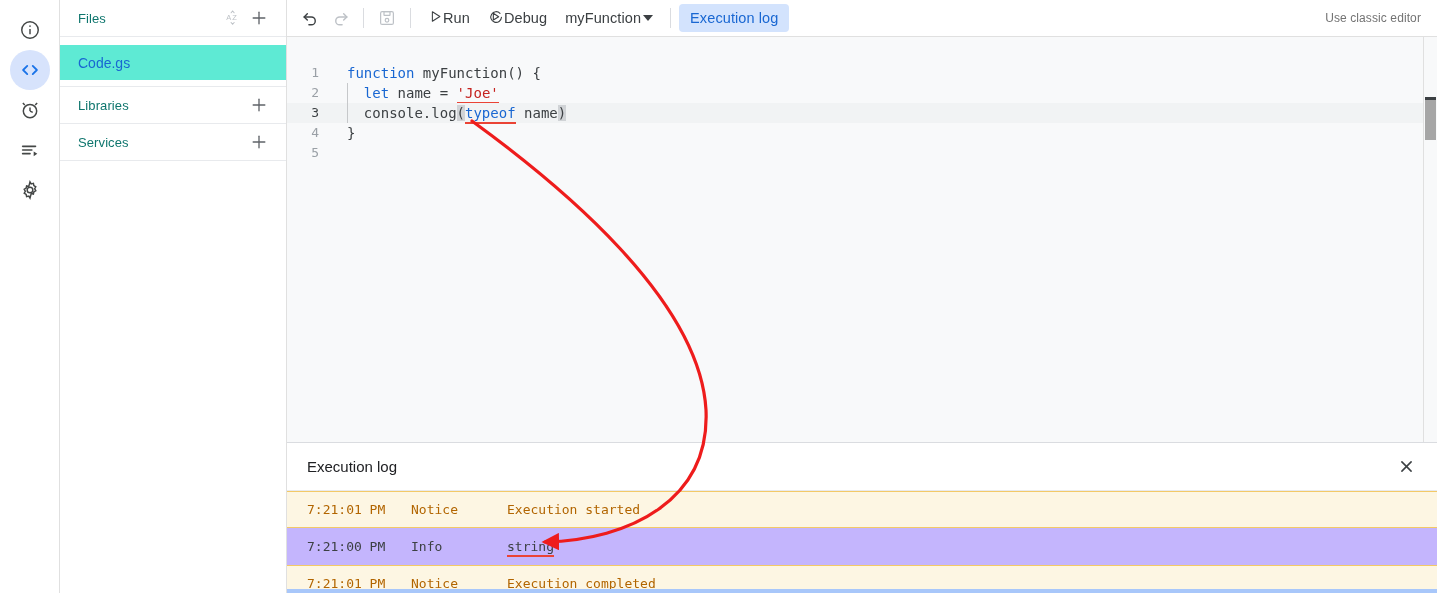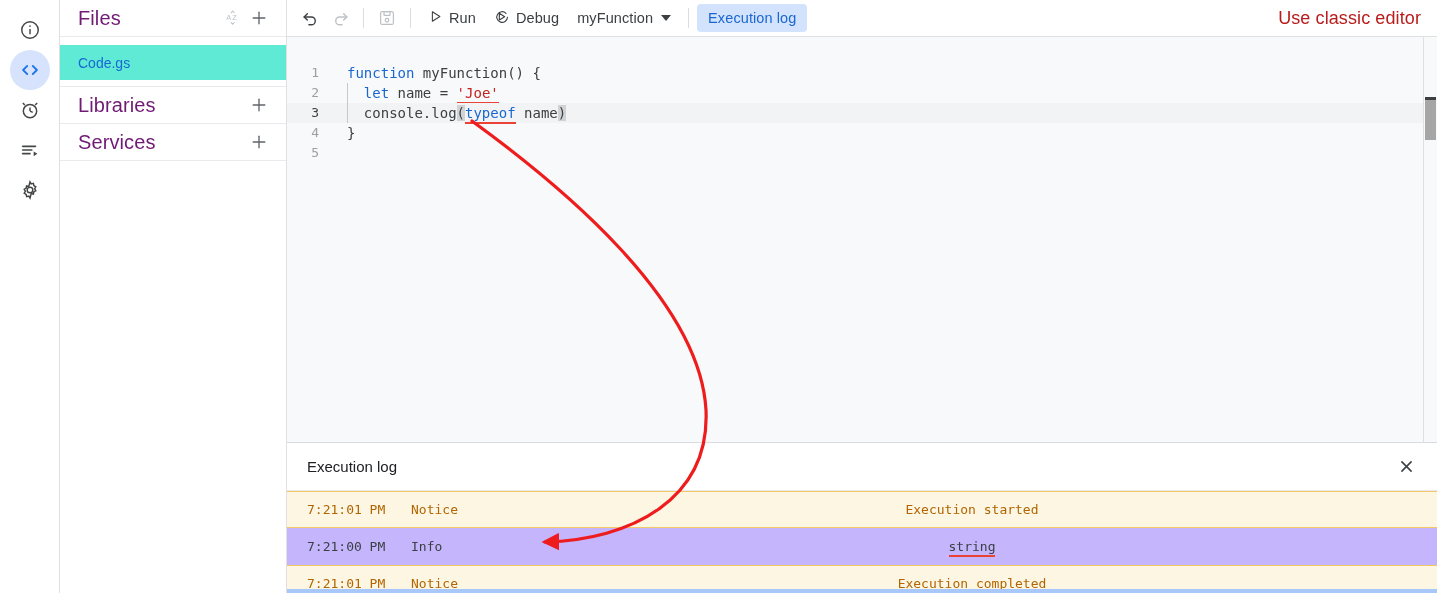--- a/index.html
+++ b/index.html
@@ -28,21 +28,21 @@
   
   .sidebar {
     position: absolute; left: 60px; top: 0; width: 227px; height: 593px;
     background: #ffffff; border-right: 1px solid #e0e0e0;
   }
   .side-section {
     height: 37px; display: flex; align-items: center;
     padding: 0 14px 0 18px; border-bottom: 1px solid #e8eaed;
   }
   .side-title {
-    font-size: 20px; color: #701a75; flex: 1; letter-spacing: .1px;
+    font-size: 13px; color: #0f766e; flex: 1; letter-spacing: .1px;
   }
   .side-ico {
     width: 26px; height: 26px; display: flex; align-items: center;
     justify-content: center; color: #5f6368; cursor: pointer;
   }
   .side-ico.dim { color: #bdc1c6; }
   .file-row {
     height: 35px; display: flex; align-items: center; padding-left: 18px;
     font-size: 14px; color: #3c4043; cursor: pointer;
   }
@@ -55,32 +55,32 @@
     background: #ffffff; border-bottom: 1px solid #e0e0e0;
     display: flex; align-items: center; padding: 0 14px 0 8px;
   }
   .tb-ico {
     width: 30px; height: 30px; display: flex; align-items: center;
     justify-content: center; color: #3c4043; cursor: pointer; border-radius: 4px;
   }
   .tb-ico.dim { color: #bdc1c6; cursor: default; }
   .tb-sep { width: 1px; height: 20px; background: #dadce0; margin: 0 8px; }
   .tb-item {
-    display: flex; align-items: center; gap: 6px; height: 28px;
+    display: flex; align-items: center; height: 28px;
     padding: 0 9px; border-radius: 4px; cursor: pointer;
     font-size: 14.5px; color: #3c4043; letter-spacing: .1px;
   }
   .tb-pill {
     height: 28px; padding: 0 11px; border-radius: 4px;
     display: flex; align-items: center; cursor: pointer;
     background: #d3e3fd; color: #1967d2; font-size: 14.5px;
     font-weight: 500; letter-spacing: .1px;
   }
   .tb-right {
-    margin-left: auto; font-size: 18px; color: #b91c1c;
+    margin-left: auto; font-size: 12px; color: #737373;
     cursor: pointer; letter-spacing: .1px; padding-right: 2px;
   }
   .caret {
     width: 0; height: 0; border-left: 5px solid transparent;
     border-right: 5px solid transparent; border-top: 6px solid #3c4043;
     margin-left: 2px;
   }
 
   
   .editor {
@@ -144,21 +144,21 @@
     font-family: "DejaVu Sans Mono", monospace; font-size: 13px;
     padding-left: 20px;
   }
   .log-row.notice {
     background: #fdf6e3; color: #b26500;
     border-top: 1px solid #f3c967; border-bottom: 1px solid #f3c967;
   }
   .log-row.info { background: #c4b5fd; color: #3c4043; }
   .lg-time { width: 104px; flex: none; }
   .lg-level { width: 96px; flex: none; }
-  .lg-msg { flex: 1; text-align: center; }
+  .lg-msg { flex: 1; }
   .log-bottom {
     position: absolute; left: 0; bottom: 0; width: 1150px; height: 4px;
     background: #a8c7fa;
   }
 
   
   .overlay {
     position: absolute; left: 0; top: 0; width: 1437px; height: 593px;
     pointer-events: none;
   }

